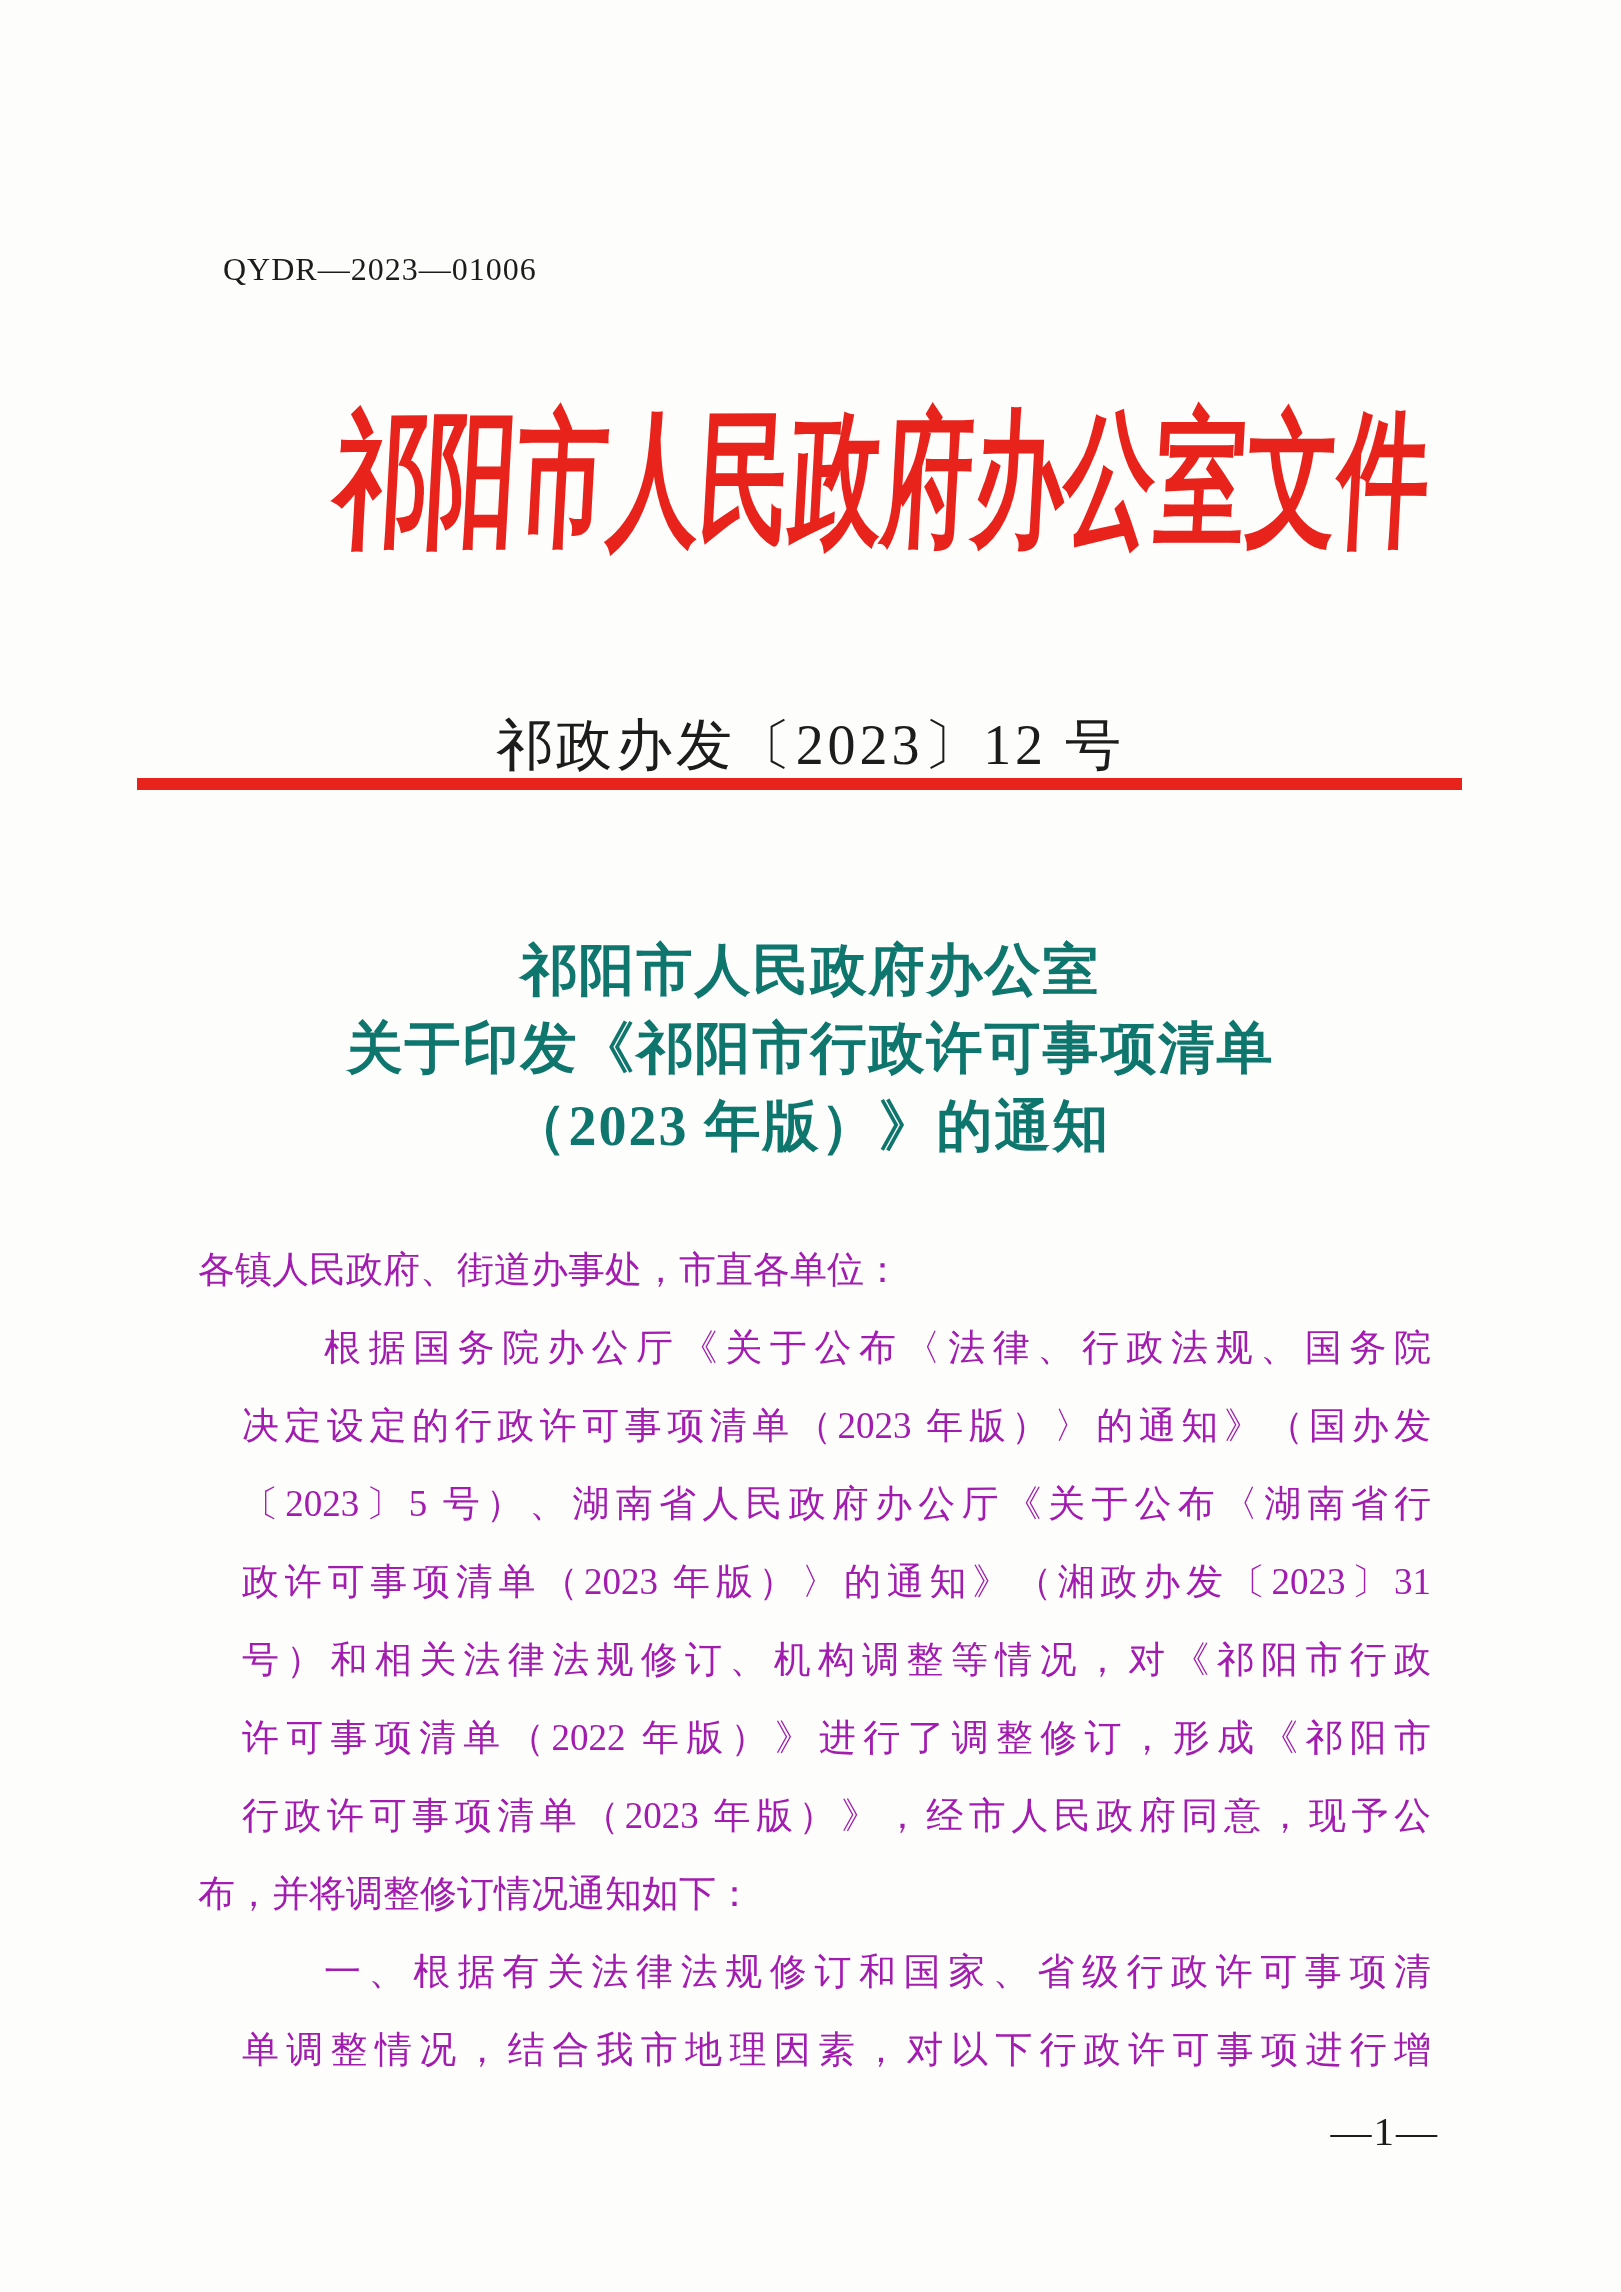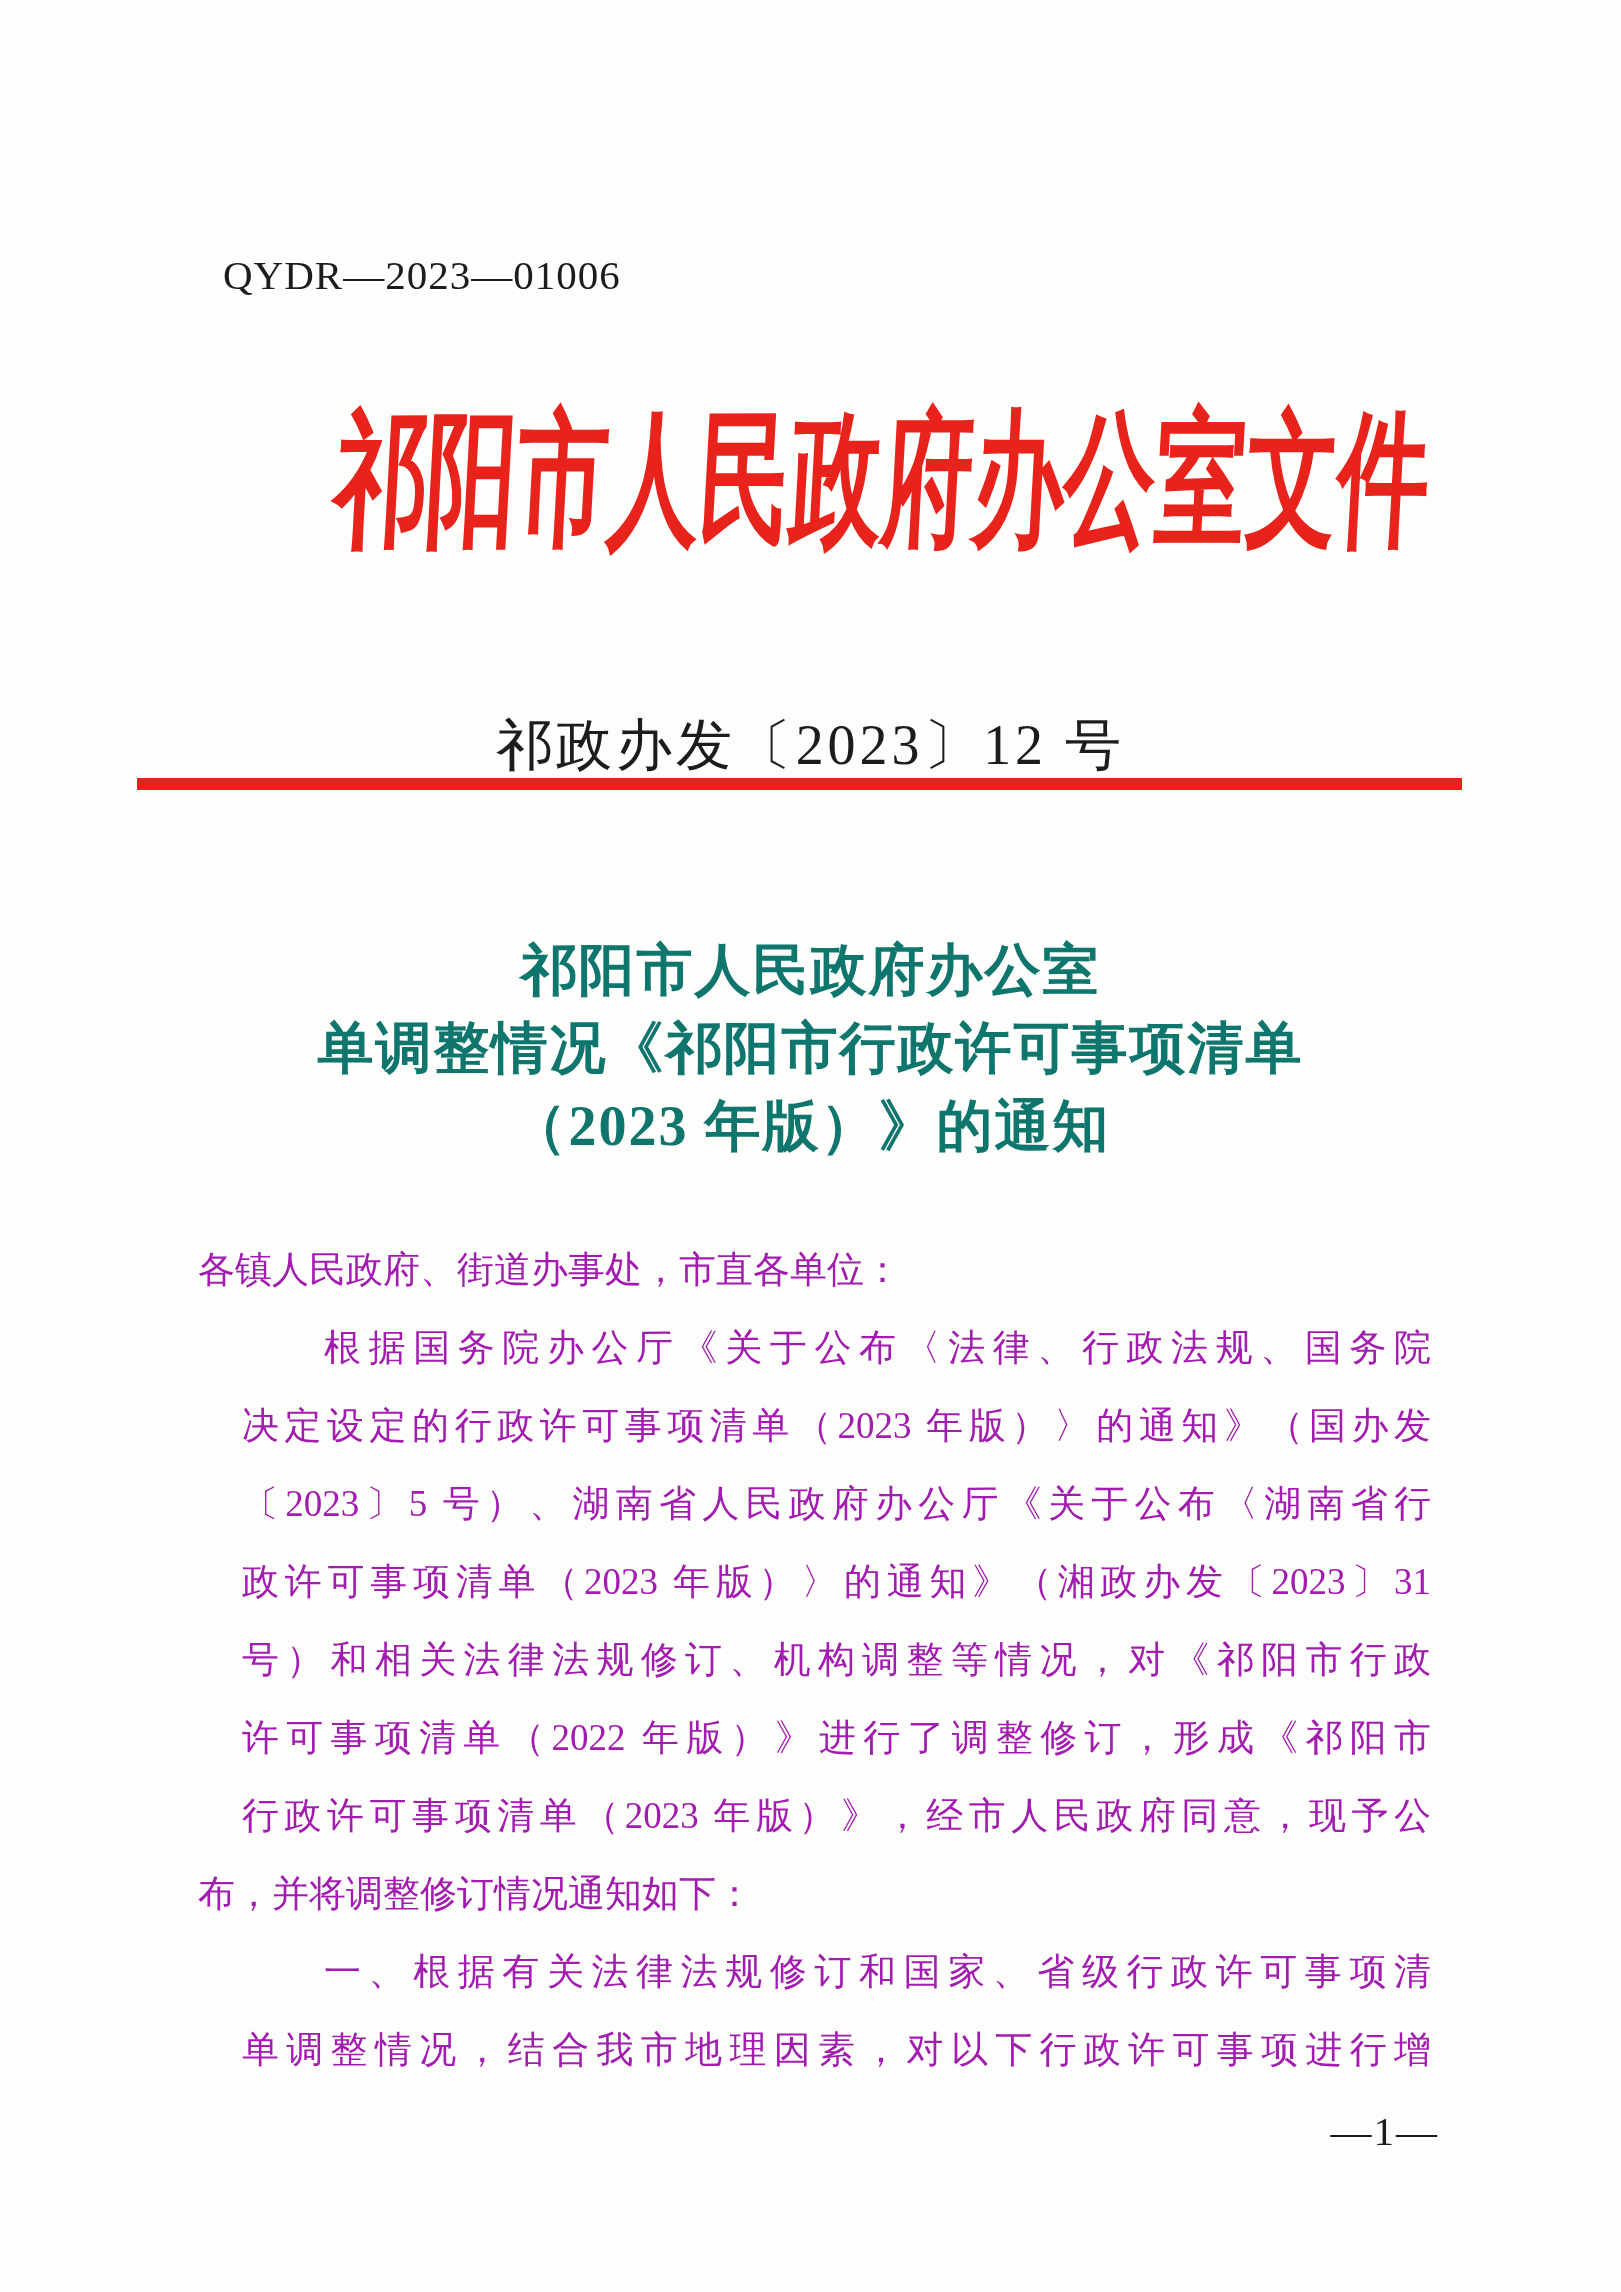--- a/index.html
+++ b/index.html
@@ -12,21 +12,21 @@
     margin: 0 auto;
     background: #fdfdfc;
     overflow: hidden;
     font-family: "Liberation Serif", serif;
     color: #1c1c1c;
   }
   .doc-ref {
     position: absolute;
     left: 223px;
     top: 251px;
-    font-size: 41px;
+    font-size: 32px;
     letter-spacing: 1px;
     white-space: nowrap;
   }
   .org-title-wrap {
     position: absolute;
     left: 0;
     top: 402px;
     width: 100%;
     text-align: center;
   }
@@ -111,21 +111,21 @@
   <div class="org-title-wrap">
     <span class="org-title">祁阳市人民政府办公室文件</span>
   </div>
 
   <div class="doc-number">祁政办发〔2023〕12 号</div>
 
   <div class="red-divider"></div>
 
   <div class="doc-title">
     <div>祁阳市人民政府办公室</div>
-    <div>单调整情况《祁阳市行政许可事项清单</div>
+    <div>关于印发《祁阳市行政许可事项清单</div>
     <div>（2023 年版）》的通知</div>
   </div>
 
   <div class="body-block">
     <div class="body-line">各镇人民政府、街道办事处，市直各单位：</div>
     <div class="body-line indent stretch">根据国务院办公厅《关于公布〈法律、行政法规、国务院</div>
     <div class="body-line stretch">决定设定的行政许可事项清单（2023 年版）〉的通知》（国办发</div>
     <div class="body-line stretch">〔2023〕5 号）、湖南省人民政府办公厅《关于公布〈湖南省行</div>
     <div class="body-line stretch">政许可事项清单（2023 年版）〉的通知》（湘政办发〔2023〕31</div>
     <div class="body-line stretch">号）和相关法律法规修订、机构调整等情况，对《祁阳市行政</div>

